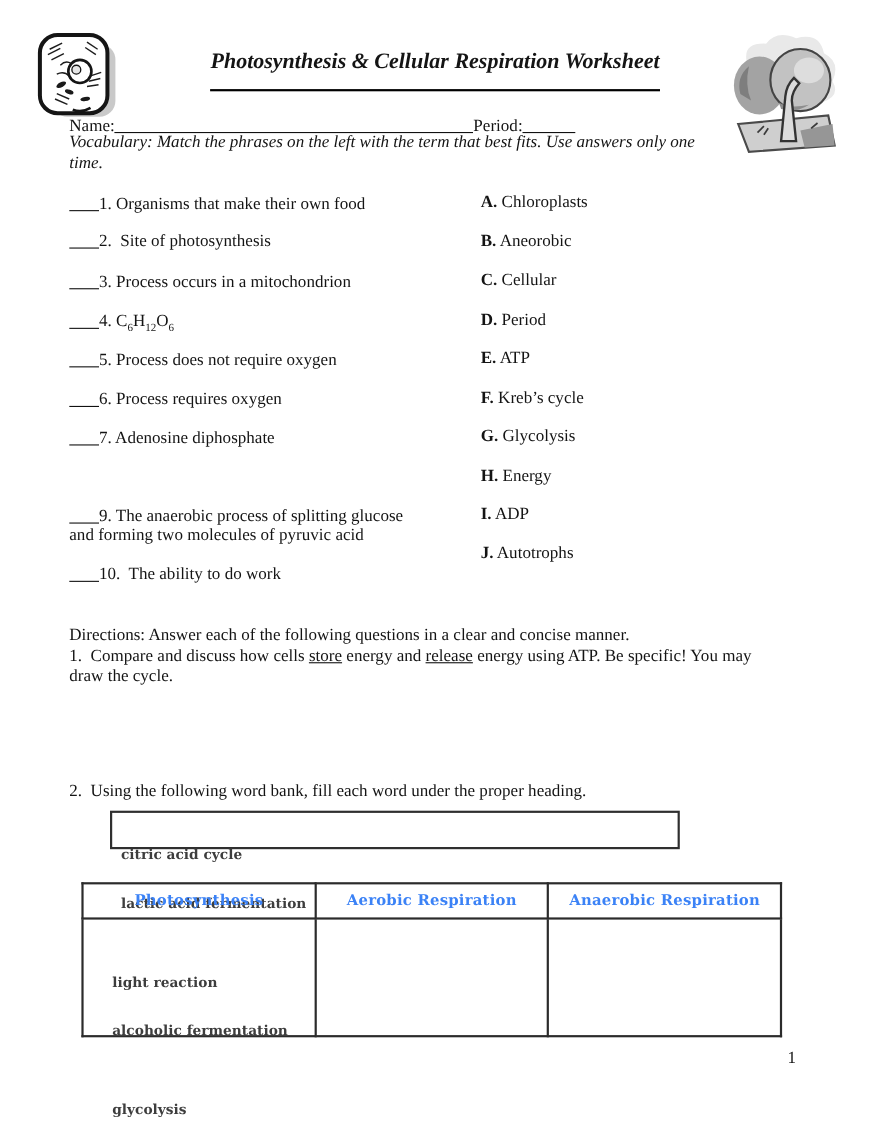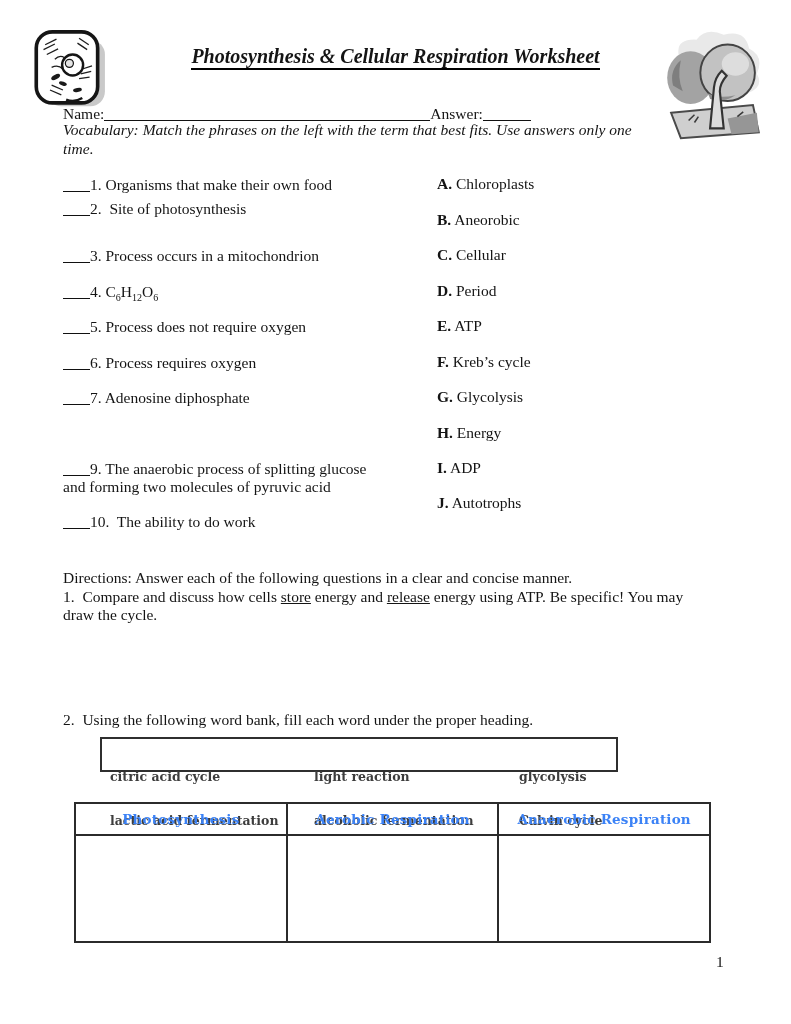--- a/index.html
+++ b/index.html
@@ -10,21 +10,21 @@
     font-family:"Liberation Serif","DejaVu Serif",serif;
     color:#141414;
     overflow:hidden;
   }
   .abs{position:absolute;}
   .t{white-space:pre;}
   
   .title{top:45px;left:0;width:791px;text-align:center;}
   .title-text{
     font-size:20px;font-weight:bold;font-style:italic;
-    border-bottom:2px solid #000;padding-bottom:1px;white-space:pre;
+    border-bottom:2px solid #000;padding-bottom:14px;white-space:pre;
   }
   
   .name-line{top:103px;left:63px;font-size:15.5px;line-height:19px;}
   .blank{
     display:inline-block;border-bottom:1.3px solid #111;
     height:0.95em;transform:translateY(2px);
   }
   .blank-name{width:326px;}
   .blank-period{width:48px;}
   .blank-answer{width:27px;}
@@ -37,21 +37,21 @@
   sub{font-size:10px;line-height:0;}
   
   .directions{top:569px;left:63px;font-size:15.5px;line-height:18.6px;width:690px;}
   .directions .dline1{}
   
   .q2{top:711px;left:63px;font-size:15.5px;}
   
   .word-bank{
     top:737px;left:100px;width:514px;height:29px;
     border:2px solid #2f2f2f;
-    display:flex;flex-direction:row;
+    display:flex;flex-direction:column;
     font-family:"DejaVu Serif",serif;
     font-size:12.5px;font-weight:bold;color:#3d3d3d;
     line-height:14.5px;padding-top:2px;
   }
   .wb-col{white-space:pre;}
   .wb-col-1{width:212px;padding-left:8px;box-sizing:border-box;}
   .wb-col-2{width:205px;}
   .wb-col-3{flex:1;}
   
   .sort-table{
@@ -116,30 +116,30 @@
       <line x1="36" y1="98" x2="40" y2="92"></line>
       <line x1="80" y1="92" x2="86" y2="87"></line>
     </g>
   </svg>
 
   <div class="abs title">
     <span class="title-text">Photosynthesis &amp; Cellular Respiration Worksheet</span>
   </div>
 
   <div class="abs name-line">
-    <span class="t">Name:</span><span class="blank blank-name"></span><span class="t">Answer:</span><span class="blank blank-period"></span>
+    <span class="t">Name:</span><span class="blank blank-name"></span><span class="t">Period:</span><span class="blank blank-period"></span>
   </div>
 
   <div class="abs vocab-instr">
     <div class="t">Vocabulary: Match the phrases on the left with the term that best fits. Use answers only one</div>
     <div class="t">time.</div>
   </div>
 
   <div class="vrow" style="top:174px"><span class="blank blank-answer"></span><span class="t">1. Organisms that make their own food</span></div>
-  <div class="vrow" style="top:198px"><span class="blank blank-answer"></span><span class="t">2.  Site of photosynthesis</span></div>
+  <div class="vrow" style="top:208px"><span class="blank blank-answer"></span><span class="t">2.  Site of photosynthesis</span></div>
   <div class="vrow" style="top:245px"><span class="blank blank-answer"></span><span class="t">3. Process occurs in a mitochondrion</span></div>
   <div class="vrow" style="top:281px"><span class="blank blank-answer"></span><span class="t">4. C</span><sub>6</sub><span class="t">H</span><sub>12</sub><span class="t">O</span><sub>6</sub></div>
   <div class="vrow" style="top:316px"><span class="blank blank-answer"></span><span class="t">5. Process does not require oxygen</span></div>
   <div class="vrow" style="top:352px"><span class="blank blank-answer"></span><span class="t">6. Process requires oxygen</span></div>
   <div class="vrow" style="top:387px"><span class="blank blank-answer"></span><span class="t">7. Adenosine diphosphate</span></div>
   <div class="vrow" style="top:458px"><span class="blank blank-answer"></span><span class="t">9. The anaerobic process of splitting glucose</span></div>
   <div class="vrow" style="top:477px"><span class="t">and forming two molecules of pyruvic acid</span></div>
   <div class="vrow" style="top:511px"><span class="blank blank-answer"></span><span class="t">10.  The ability to do work</span></div>
 
   <div class="trow" style="top:174px"><b class="t">A.</b><span class="t"> Chloroplasts</span></div>

